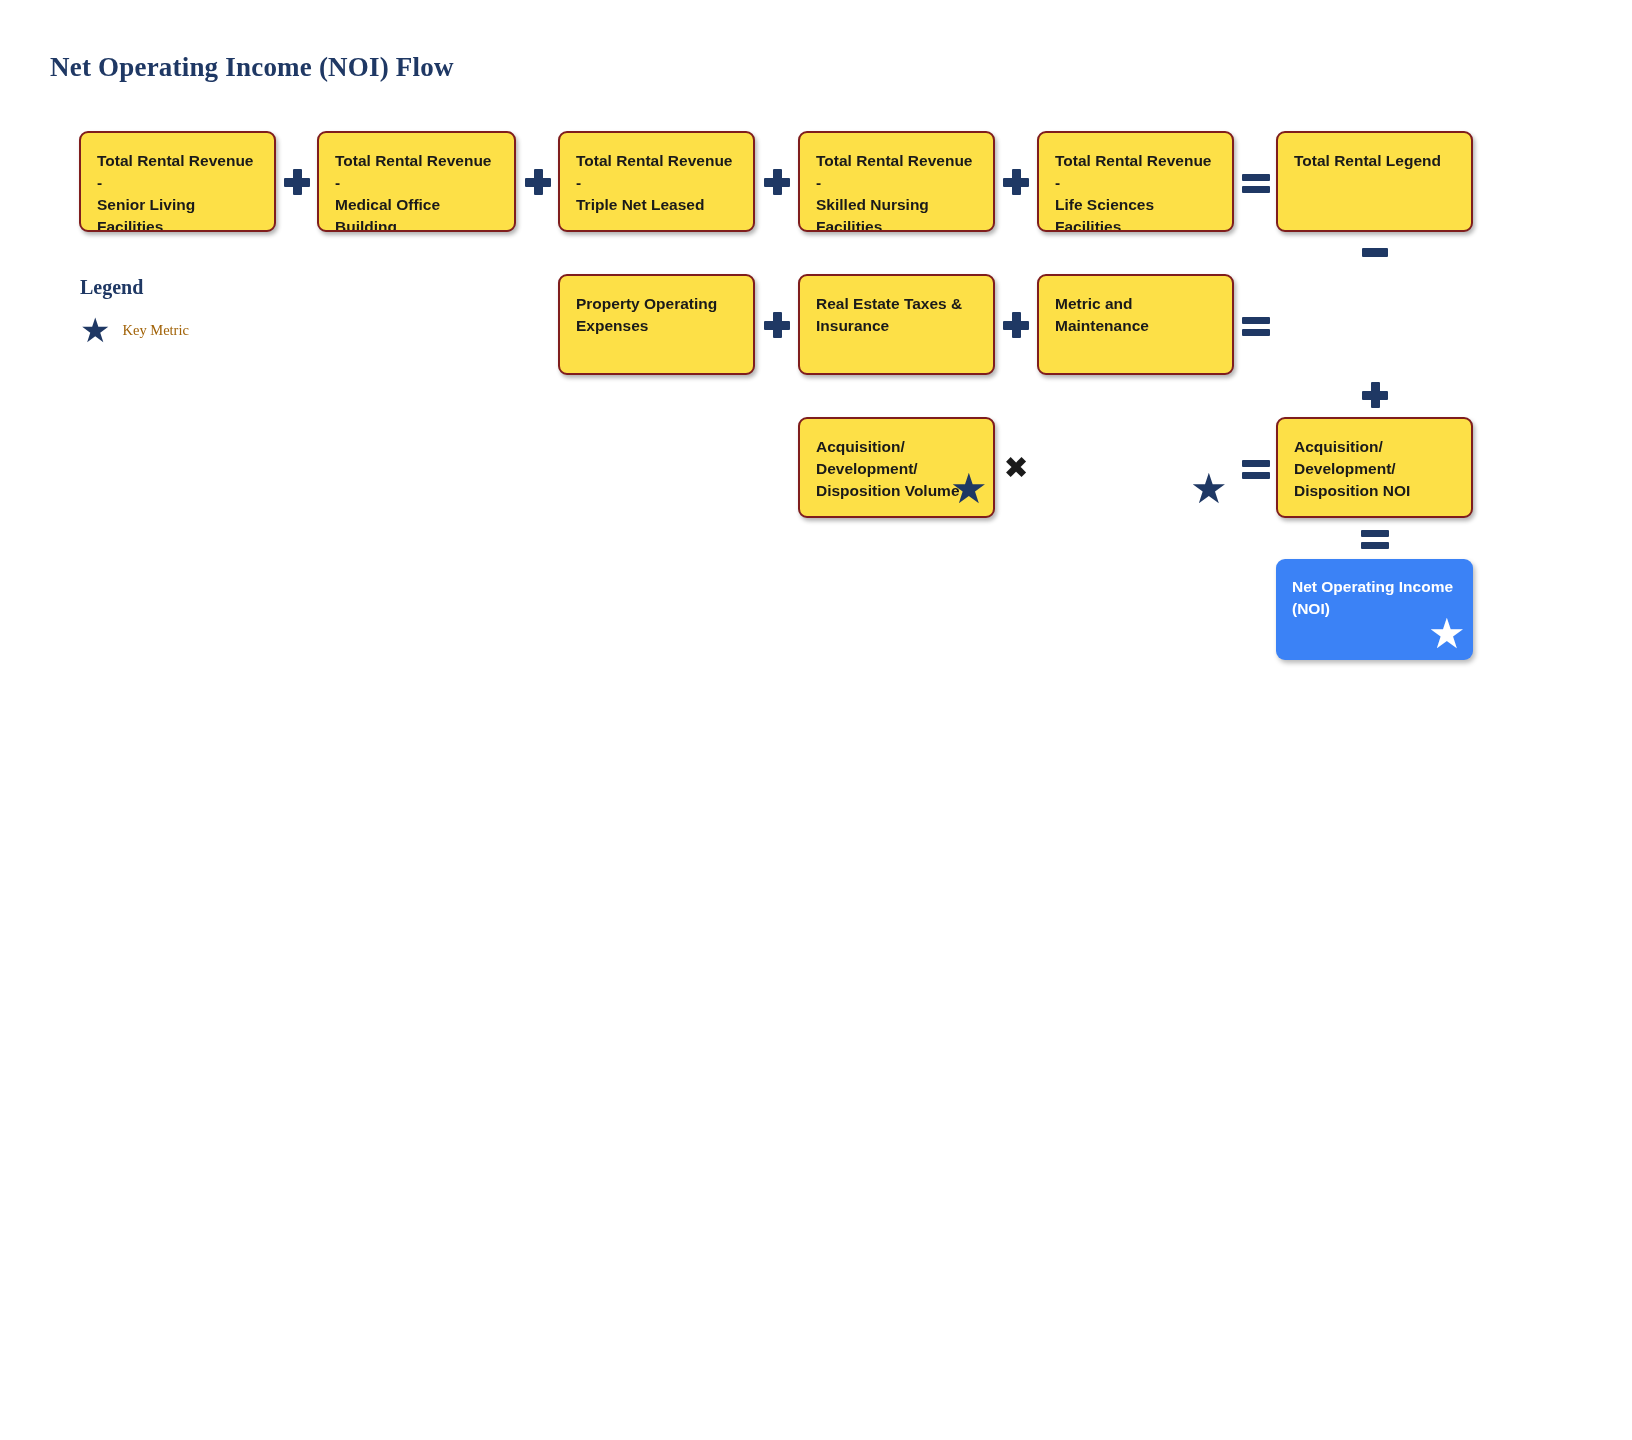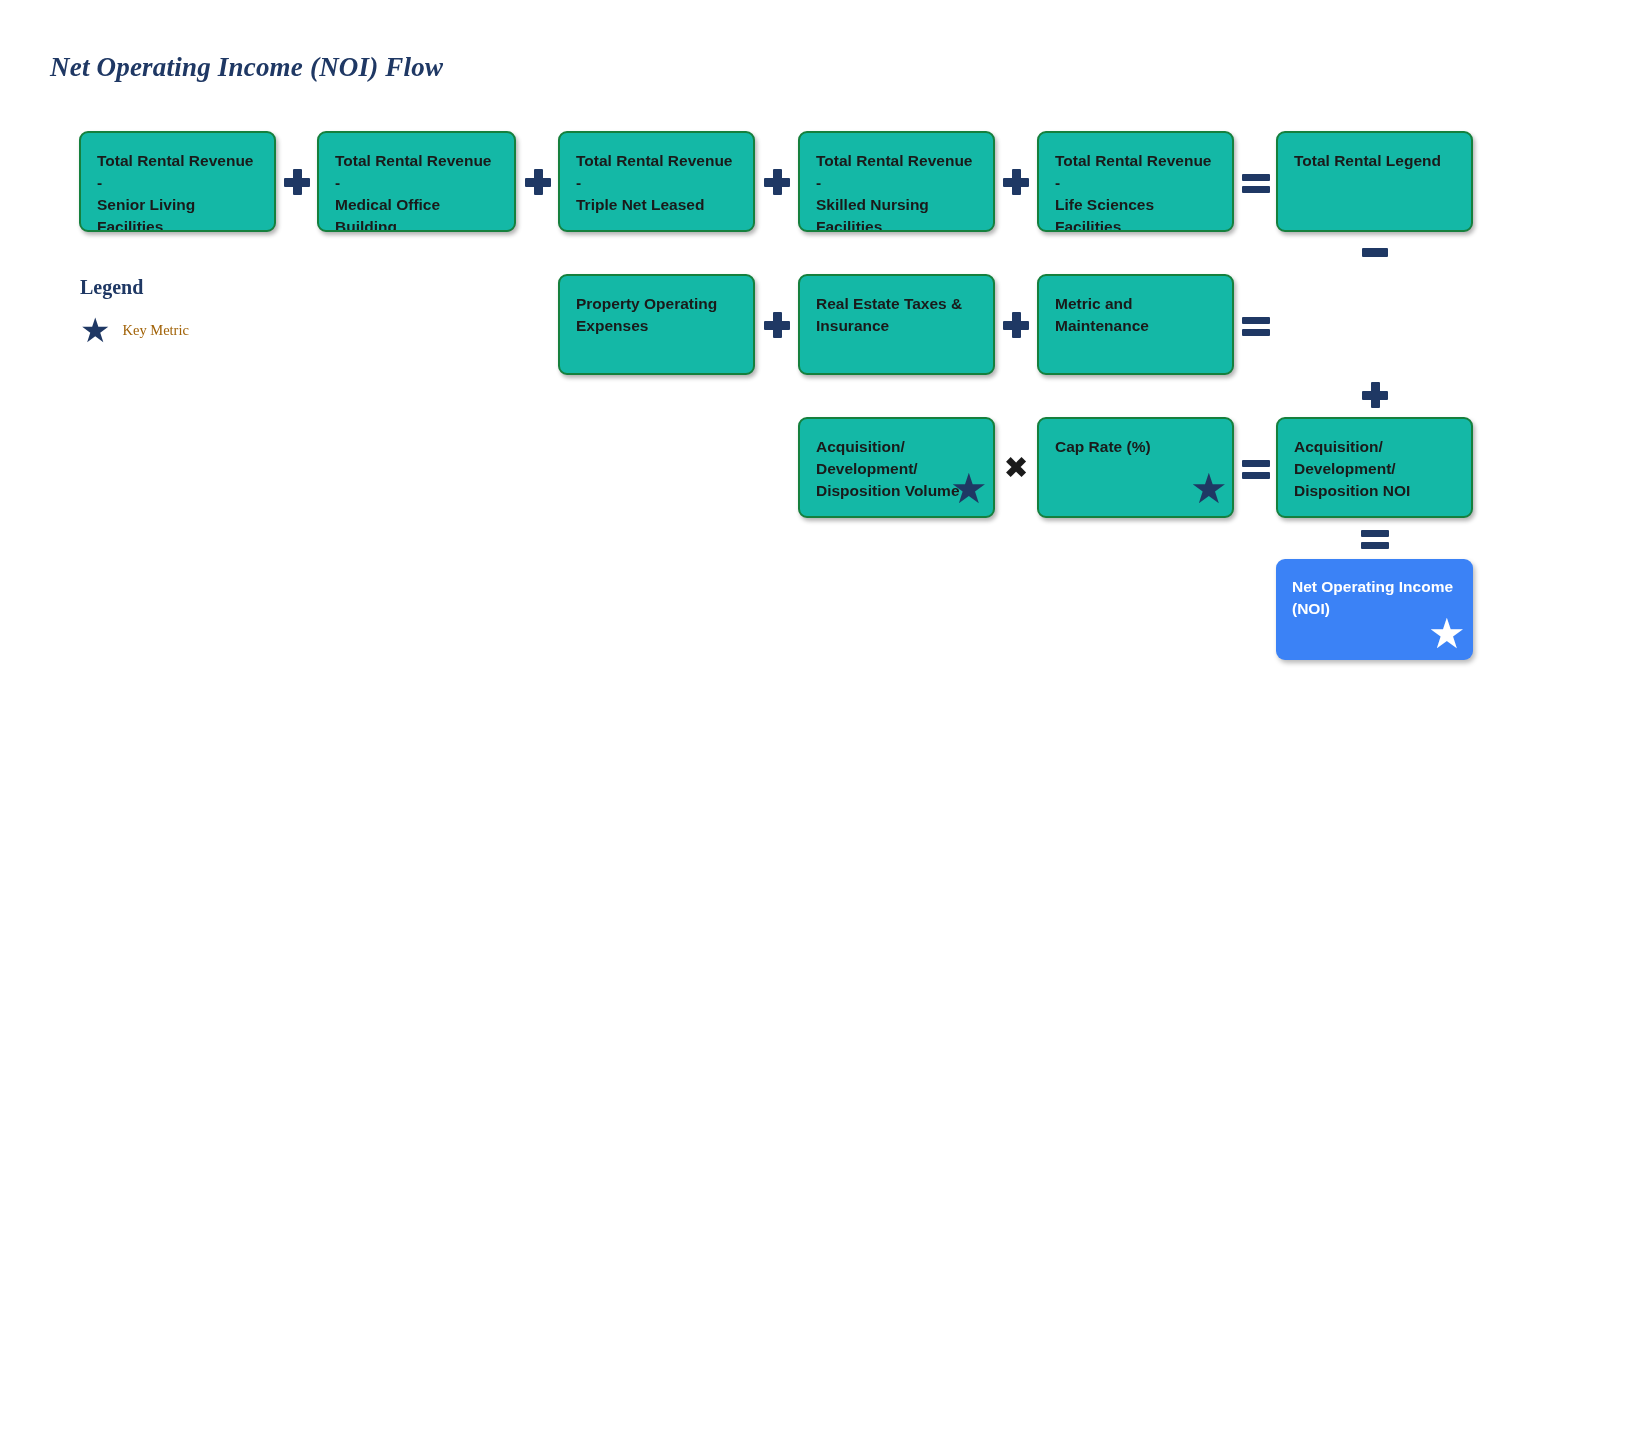--- a/index.html
+++ b/index.html
@@ -19,38 +19,37 @@
   #page-title {
     position: absolute;
     left: 50px;
     top: 52px;
     font-family: "Liberation Serif", serif;
     font-weight: bold;
     font-size: 27px;
     color: #1f3864;
     letter-spacing: 0.2px;
     white-space: nowrap;
-    font-style: italic;
   }
 
   
   #diagram {
     position: absolute;
     left: 0;
     top: 0;
     width: 1632px;
     height: 720px;
   }
 
   
   .node {
     position: absolute;
     box-sizing: border-box;
-    background: #14b8a6;
-    border: 2px solid #15803d;
+    background: #fde047;
+    border: 2px solid #7f1d1d;
     border-radius: 9px;
     box-shadow: 2px 3px 4px rgba(0,0,0,0.30);
     padding: 17px 16px 10px 16px;
     overflow: hidden;
   }
   .node .node-label {
     font-family: "Liberation Sans", sans-serif;
     font-weight: bold;
     font-size: 15.5px;
     line-height: 1.43;
@@ -213,23 +212,20 @@
 
   <div class="node" style="left:798px; top:417px; width:197px; height:101px;">
     <span class="node-label">Acquisition/
 Development/
 Disposition Volume</span>
   </div>
   <span class="star" style="left:950px; top:468px;">★</span>
 
   <div class="op op-times" style="left:999px; top:451px;">✖</div>
 
-  <div class="node" style="left:1037px; top:417px; width:197px; height:101px;">
-    <span class="node-label">Cap Rate (%)</span>
-  </div>
   <span class="star" style="left:1190px; top:468px;">★</span>
 
   <div class="op op-equals" style="left:1239px; top:451px;"></div>
 
   <div class="node" style="left:1276px; top:417px; width:197px; height:101px;">
     <span class="node-label">Acquisition/
 Development/
 Disposition NOI</span>
   </div>
 

